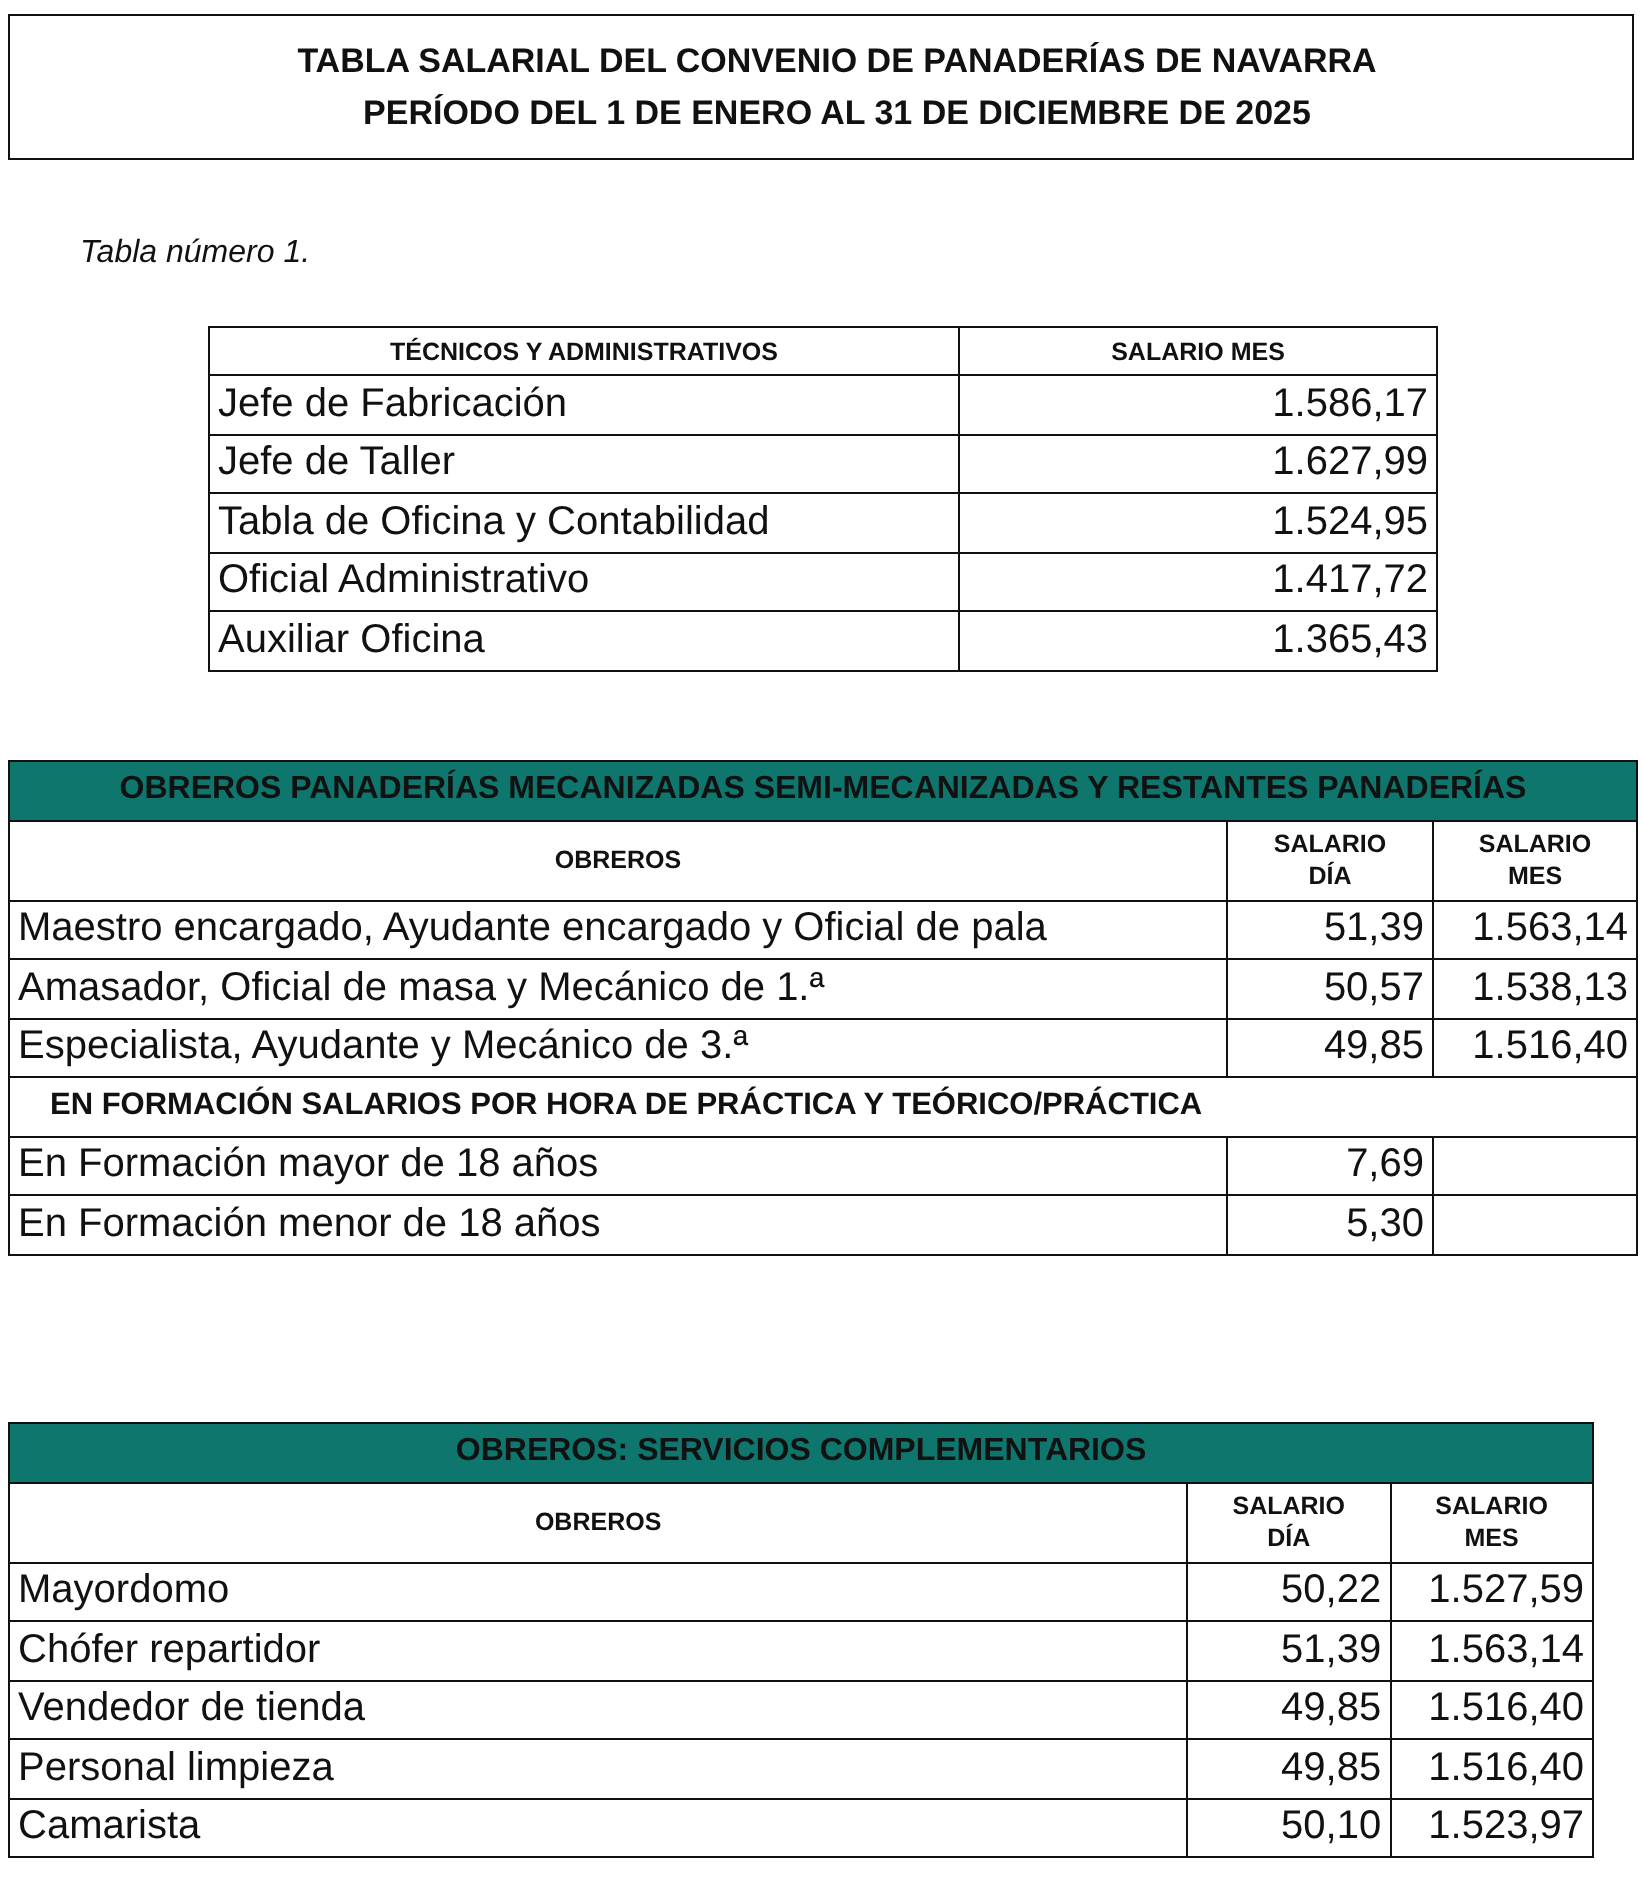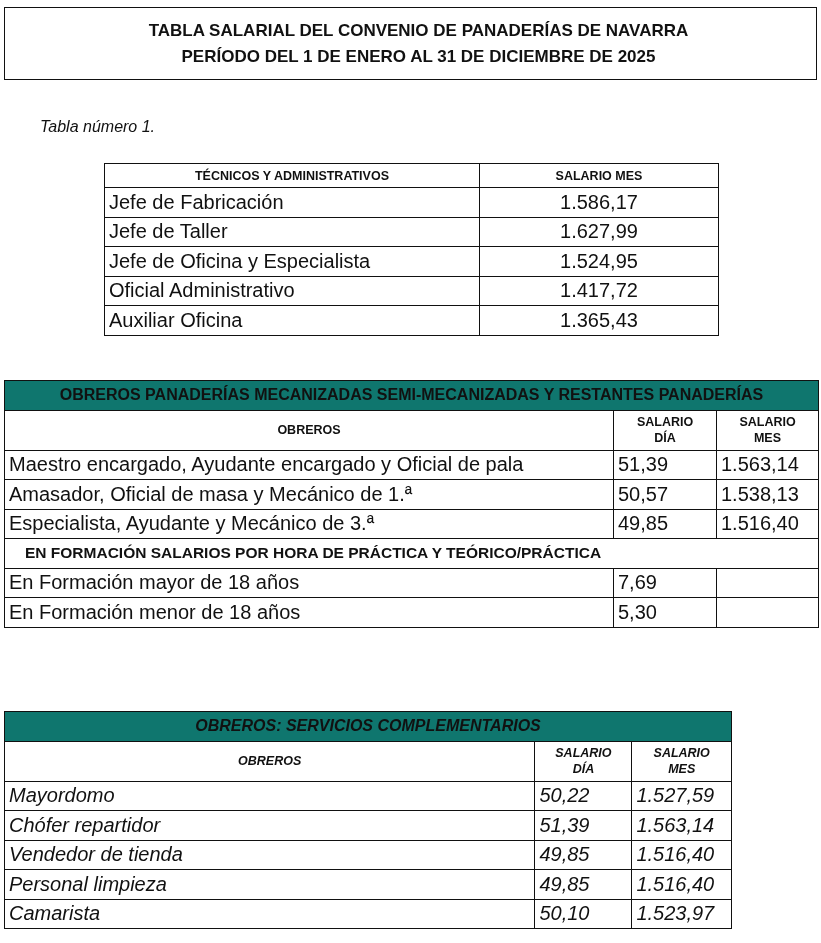--- a/index.html
+++ b/index.html
@@ -17,29 +17,29 @@
       position: absolute; left: 40px; top: 118px;
       font-style: italic; font-size: 16px;
     }
     table { border-collapse: collapse; position: absolute; }
     td, th { border: 1px solid #111; padding: 0 4px; font-size: 20px; }
     th { font-weight: bold; font-size: 12.5px; text-align: center; margin-left: 48px; }
     .t1 { left: 104px; top: 163px; width: 615px; }
     .t1 th { height: 23px; }
     .t1 td { height: 28.5px; }
     .t1 .c-name { width: 366px; }
-    .t1 .c-num { text-align: center; }
+    .t1 .c-num { text-align: right; }
     .t2 { left: 4px; top: 380px; width: 815px; }
-    .t3 { left: 4px; top: 711px; width: 728px; font-style: italic; }
+    .t3 { left: 4px; top: 711px; width: 793px; }
     .section-head {
       background: #0f766e; font-size: 16px; font-weight: bold; text-align: center; height: 38px;
     }
     .colhead th { height: 39px; line-height: 16px; }
     .t2 td, .t3 td { height: 28.5px; }
-    .num { text-align: left; }
+    .num { text-align: right; }
     .c-a { width: 600px; }
     .c-b { width: 94px; }
     .c-c { width: 93px; }
     .sub-section { font-weight: bold; font-size: 15.5px; padding-left: 20px; }
   </style>
 </head>
 <body>
 
 <div class="title-box">
   <div>TABLA SALARIAL DEL CONVENIO DE PANADERÍAS DE NAVARRA</div>
@@ -56,21 +56,21 @@
   </tr>
   <tr>
     <td>Jefe de Fabricación</td>
     <td class="c-num">1.586,17</td>
   </tr>
   <tr>
     <td>Jefe de Taller</td>
     <td class="c-num">1.627,99</td>
   </tr>
   <tr>
-    <td>Jefe de Oficina y Especialista</td>
+    <td>Tabla de Oficina y Contabilidad</td>
     <td class="c-num">1.524,95</td>
   </tr>
   <tr>
     <td>Oficial Administrativo</td>
     <td class="c-num">1.417,72</td>
   </tr>
   <tr>
     <td>Auxiliar Oficina</td>
     <td class="c-num">1.365,43</td>
   </tr>

